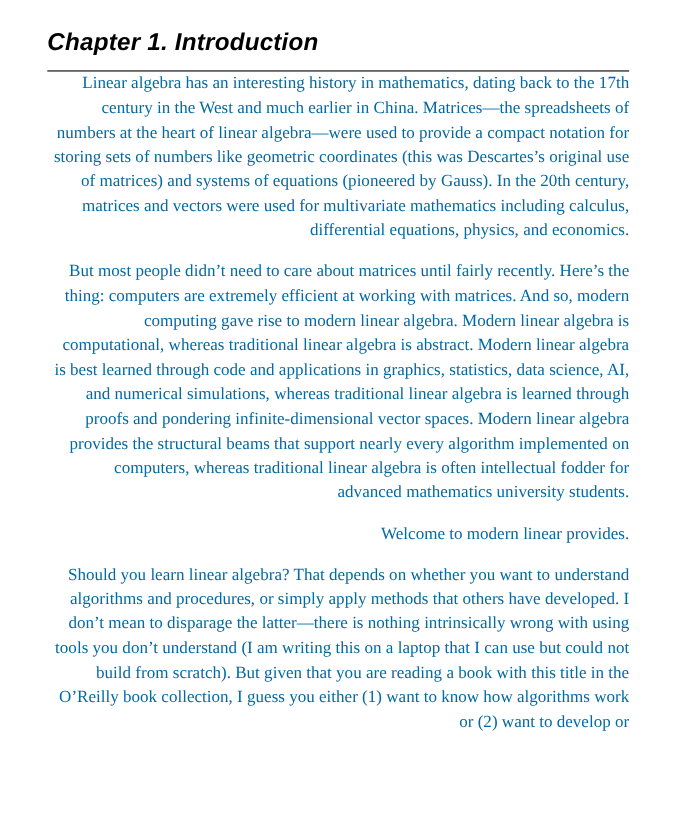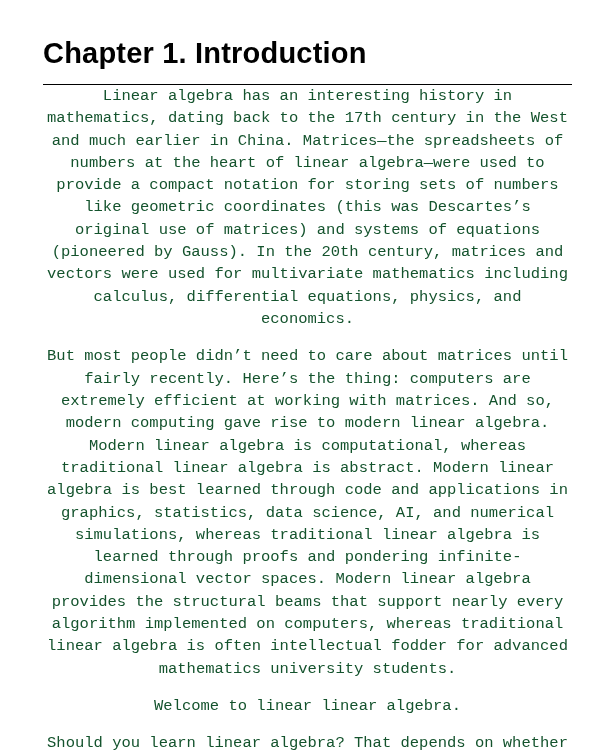--- a/index.html
+++ b/index.html
@@ -16,50 +16,50 @@
   }
   .page {
     box-sizing: border-box;
     width: 615px;
     height: 756px;
     padding: 26px 43px 0 43px;
   }
   .chapter-title {
     font-family: "Liberation Sans", sans-serif;
     font-weight: bold;
-    font-size: 29px;
+    font-size: 22px;
     line-height: 1.1;
-    margin: 12px 0 14px 0;
+    margin: 0 0 14px 0;
     color: #000000;
     letter-spacing: 0.2px;
+    font-style: italic;
   }
   .chapter-rule {
     border: none;
     border-top: 1.5px solid #000000;
     margin: 0 0 0 0;
   }
   .section-heading {
     font-family: "Liberation Sans", sans-serif;
     font-weight: bold;
     font-size: 20.5px;
     line-height: 1.2;
     margin: 42px 0 16px 0;
   }
   .body-paragraph {
     font-size: 15.5px;
     line-height: 1.44;
     margin: 0 0 15px 0;
-    text-align: center;
-    color: #14532d;
-    font-family: Liberation Mono, monospace;
+    text-align: right;
+    color: #0369a1;
   }
 </style>
 </head>
 <body>
 
 <div class="page">
   <h1 class="chapter-title">Chapter 1. Introduction</h1>
   <hr class="chapter-rule">
   <p class="body-paragraph">Linear algebra has an interesting history in mathematics, dating back to the 17th century in the West and much earlier in China. Matrices—the spreadsheets of numbers at the heart of linear algebra—were used to provide a compact notation for storing sets of numbers like geometric coordinates (this was Descartes’s original use of matrices) and systems of equations (pioneered by Gauss). In the 20th century, matrices and vectors were used for multivariate mathematics including calculus, differential equations, physics, and economics.</p>
   <p class="body-paragraph">But most people didn’t need to care about matrices until fairly recently. Here’s the thing: computers are extremely efficient at working with matrices. And so, modern computing gave rise to modern linear algebra. Modern linear algebra is computational, whereas traditional linear algebra is abstract. Modern linear algebra is best learned through code and applications in graphics, statistics, data science, AI, and numerical simulations, whereas traditional linear algebra is learned through proofs and pondering infinite-dimensional vector spaces. Modern linear algebra provides the structural beams that support nearly every algorithm implemented on computers, whereas traditional linear algebra is often intellectual fodder for advanced mathematics university students.</p>
-  <p class="body-paragraph">Welcome to linear linear algebra.</p>
+  <p class="body-paragraph">Welcome to modern linear provides.</p>
   <p class="body-paragraph">Should you learn linear algebra? That depends on whether you want to understand algorithms and procedures, or simply apply methods that others have developed. I don’t mean to disparage the latter—there is nothing intrinsically wrong with using tools you don’t understand (I am writing this on a laptop that I can use but could not build from scratch). But given that you are reading a book with this title in the O’Reilly book collection, I guess you either (1) want to know how algorithms work or (2) want to develop or</p>
 </div>
 
 </body></html>

